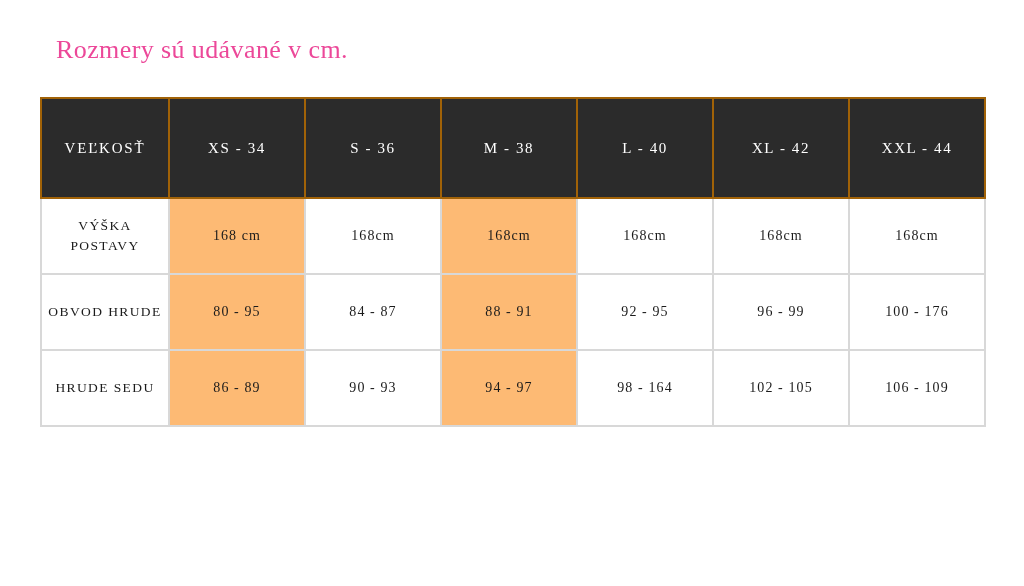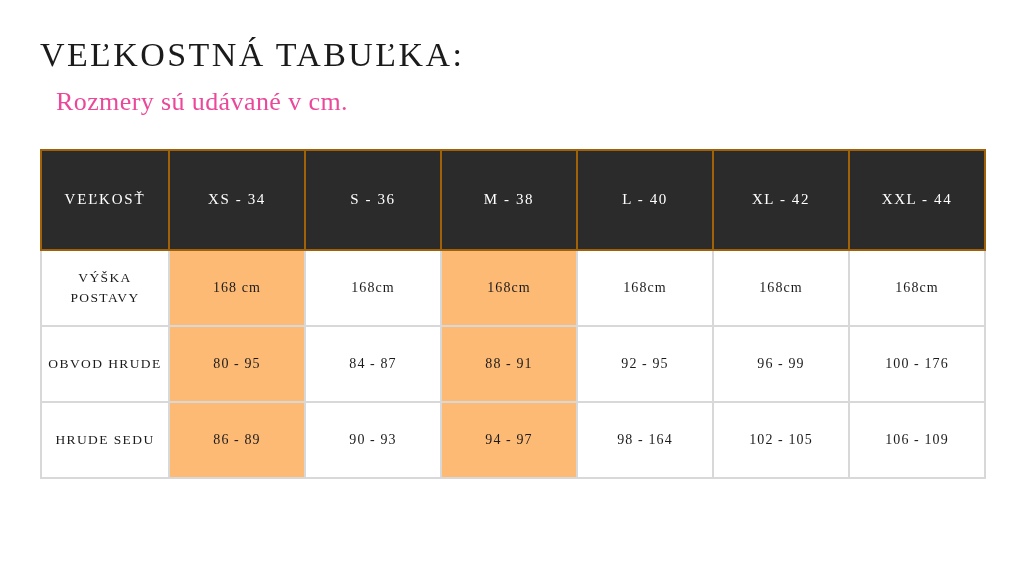--- a/index.html
+++ b/index.html
@@ -79,21 +79,20 @@
     border-color: #d8d8d8;
   }
   col.c0 { width: 128px; }
   col.c1, col.c2, col.c3, col.c4, col.c5, col.c6 { width: 136px; }
 </style>
 </head>
 <body>
 
 <div class="page">
 
-  <h1 class="title">VEĽKOSTNÁ TABUĽKA:</h1>
   <h2 class="subtitle">Rozmery sú udávané v cm.</h2>
 
   <table class="size-table">
     <colgroup>
       <col class="c0">
         <col class="c1">
         <col class="c2">
         <col class="c3">
         <col class="c4">
         <col class="c5">

